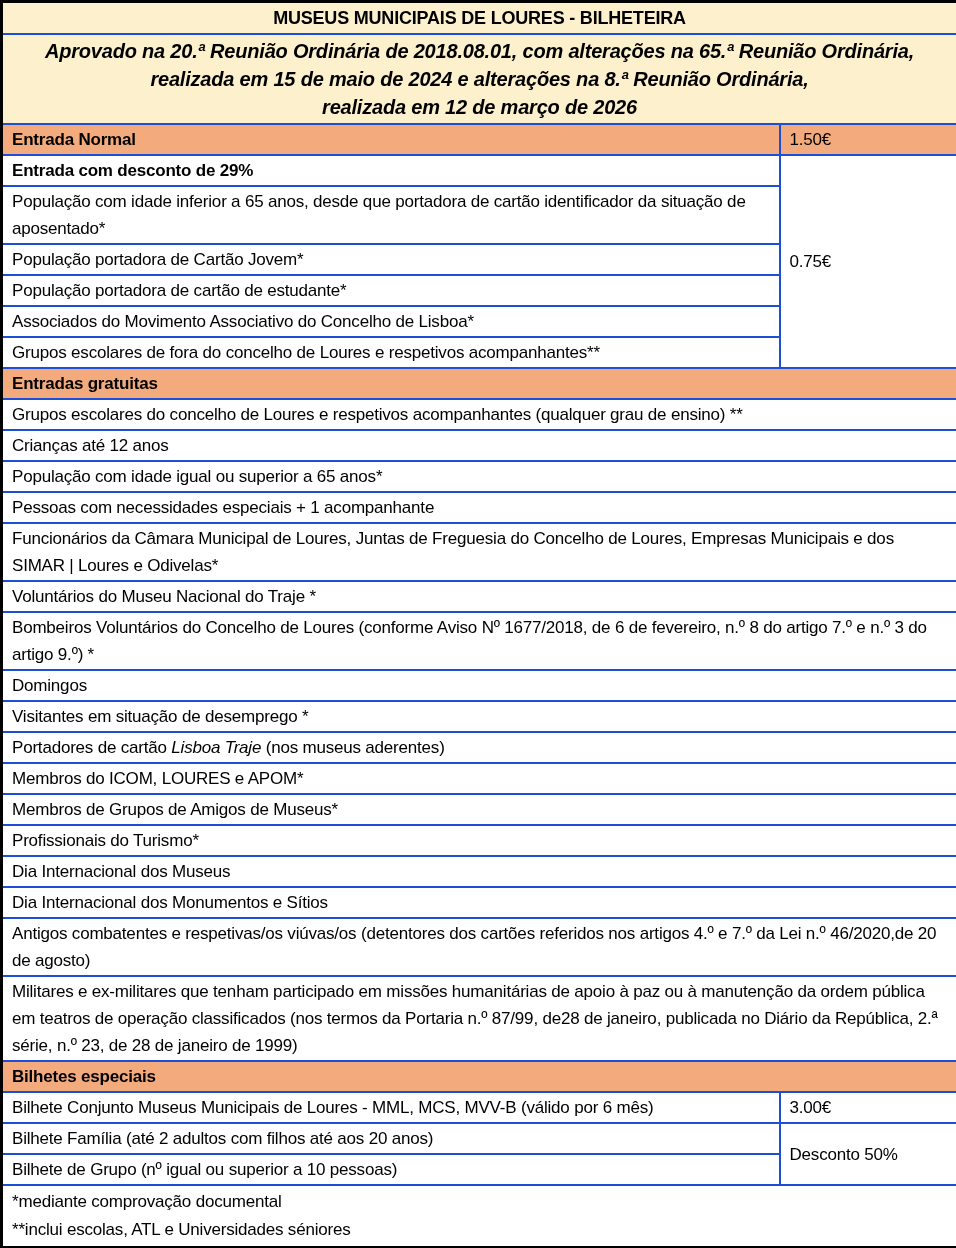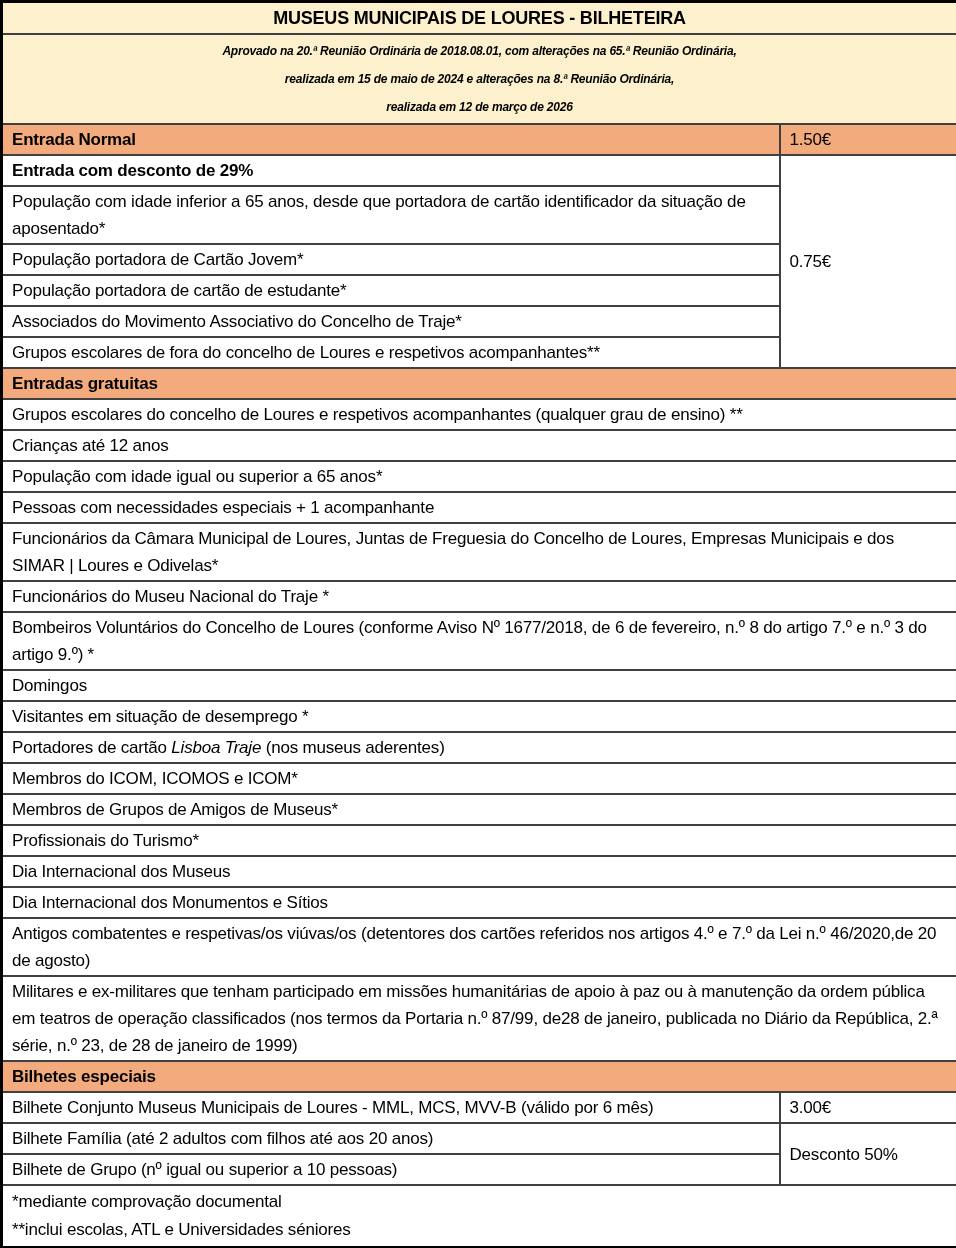--- a/index.html
+++ b/index.html
@@ -9,41 +9,41 @@
     color:#000;
     -webkit-font-smoothing:antialiased;
   }
   table.price-table {
     width:956px;
     border-collapse:collapse;
     table-layout:fixed;
     border:3px solid #000;
   }
   td {
-    border:2px solid #404040;
+    border:2px solid #1d4ed8;
     padding:1px 9px;
     font-size:17px;
     line-height:27px;
     vertical-align:middle;
     letter-spacing:-0.2px;
     overflow:hidden;
   }
   .bg-cream  { background:#fcf1cc; }
   .bg-orange { background:#f3ab7e;margin-top:8px; }
   .title-cell {
     text-align:center;
     font-weight:bold;
     font-size:18px;
     line-height:28px;
   }
   .approved-cell {
     text-align:center;
     font-weight:bold;
     font-style:italic;
-    font-size:12px;
+    font-size:20px;
     line-height:28px;
     padding:2px 9px;
   }
   .section-cell { font-weight:bold; }
   .bold { font-weight:bold; }
   .price-cell {
     text-align:left;
     vertical-align:middle;
   }
   .footer-cell { line-height:28px; padding:2px 9px; }
@@ -83,21 +83,21 @@
   <tr>
     <td>População com idade inferior a 65 anos, desde que portadora de cartão identificador da situação de aposentado*</td>
   </tr>
   <tr>
     <td>População portadora de Cartão Jovem*</td>
   </tr>
   <tr>
     <td>População portadora de cartão de estudante*</td>
   </tr>
   <tr>
-    <td>Associados do Movimento Associativo do Concelho de Traje*</td>
+    <td>Associados do Movimento Associativo do Concelho de Lisboa*</td>
   </tr>
   <tr>
     <td>Grupos escolares de fora do concelho de Loures e respetivos acompanhantes**</td>
   </tr>
 
   <tr>
     <td colspan="2" class="bg-orange section-cell">Entradas gratuitas</td>
   </tr>
   <tr>
     <td colspan="2">Grupos escolares do concelho de Loures e respetivos acompanhantes (qualquer grau de ensino) **</td>
@@ -108,36 +108,36 @@
   <tr>
     <td colspan="2">População com idade igual ou superior a 65 anos*</td>
   </tr>
   <tr>
     <td colspan="2">Pessoas com necessidades especiais + 1 acompanhante</td>
   </tr>
   <tr>
     <td colspan="2">Funcionários da Câmara Municipal de Loures, Juntas de Freguesia do Concelho de Loures, Empresas Municipais e dos SIMAR | Loures e Odivelas*</td>
   </tr>
   <tr>
-    <td colspan="2">Funcionários do Museu Nacional do Traje *</td>
+    <td colspan="2">Voluntários do Museu Nacional do Traje *</td>
   </tr>
   <tr>
     <td colspan="2">Bombeiros Voluntários do Concelho de Loures (conforme Aviso Nº 1677/2018, de 6 de fevereiro, n.º 8 do artigo 7.º e n.º 3 do artigo 9.º) *</td>
   </tr>
   <tr>
     <td colspan="2">Domingos</td>
   </tr>
   <tr>
     <td colspan="2">Visitantes em situação de desemprego *</td>
   </tr>
   <tr>
     <td colspan="2"><span>Portadores de cartão </span><span class="it">Lisboa Traje</span><span> (nos museus aderentes)</span></td>
   </tr>
   <tr>
-    <td colspan="2">Membros do ICOM, ICOMOS e ICOM*</td>
+    <td colspan="2">Membros do ICOM, LOURES e APOM*</td>
   </tr>
   <tr>
     <td colspan="2">Membros de Grupos de Amigos de Museus*</td>
   </tr>
   <tr>
     <td colspan="2">Profissionais do Turismo*</td>
   </tr>
   <tr>
     <td colspan="2">Dia Internacional dos Museus</td>
   </tr>

